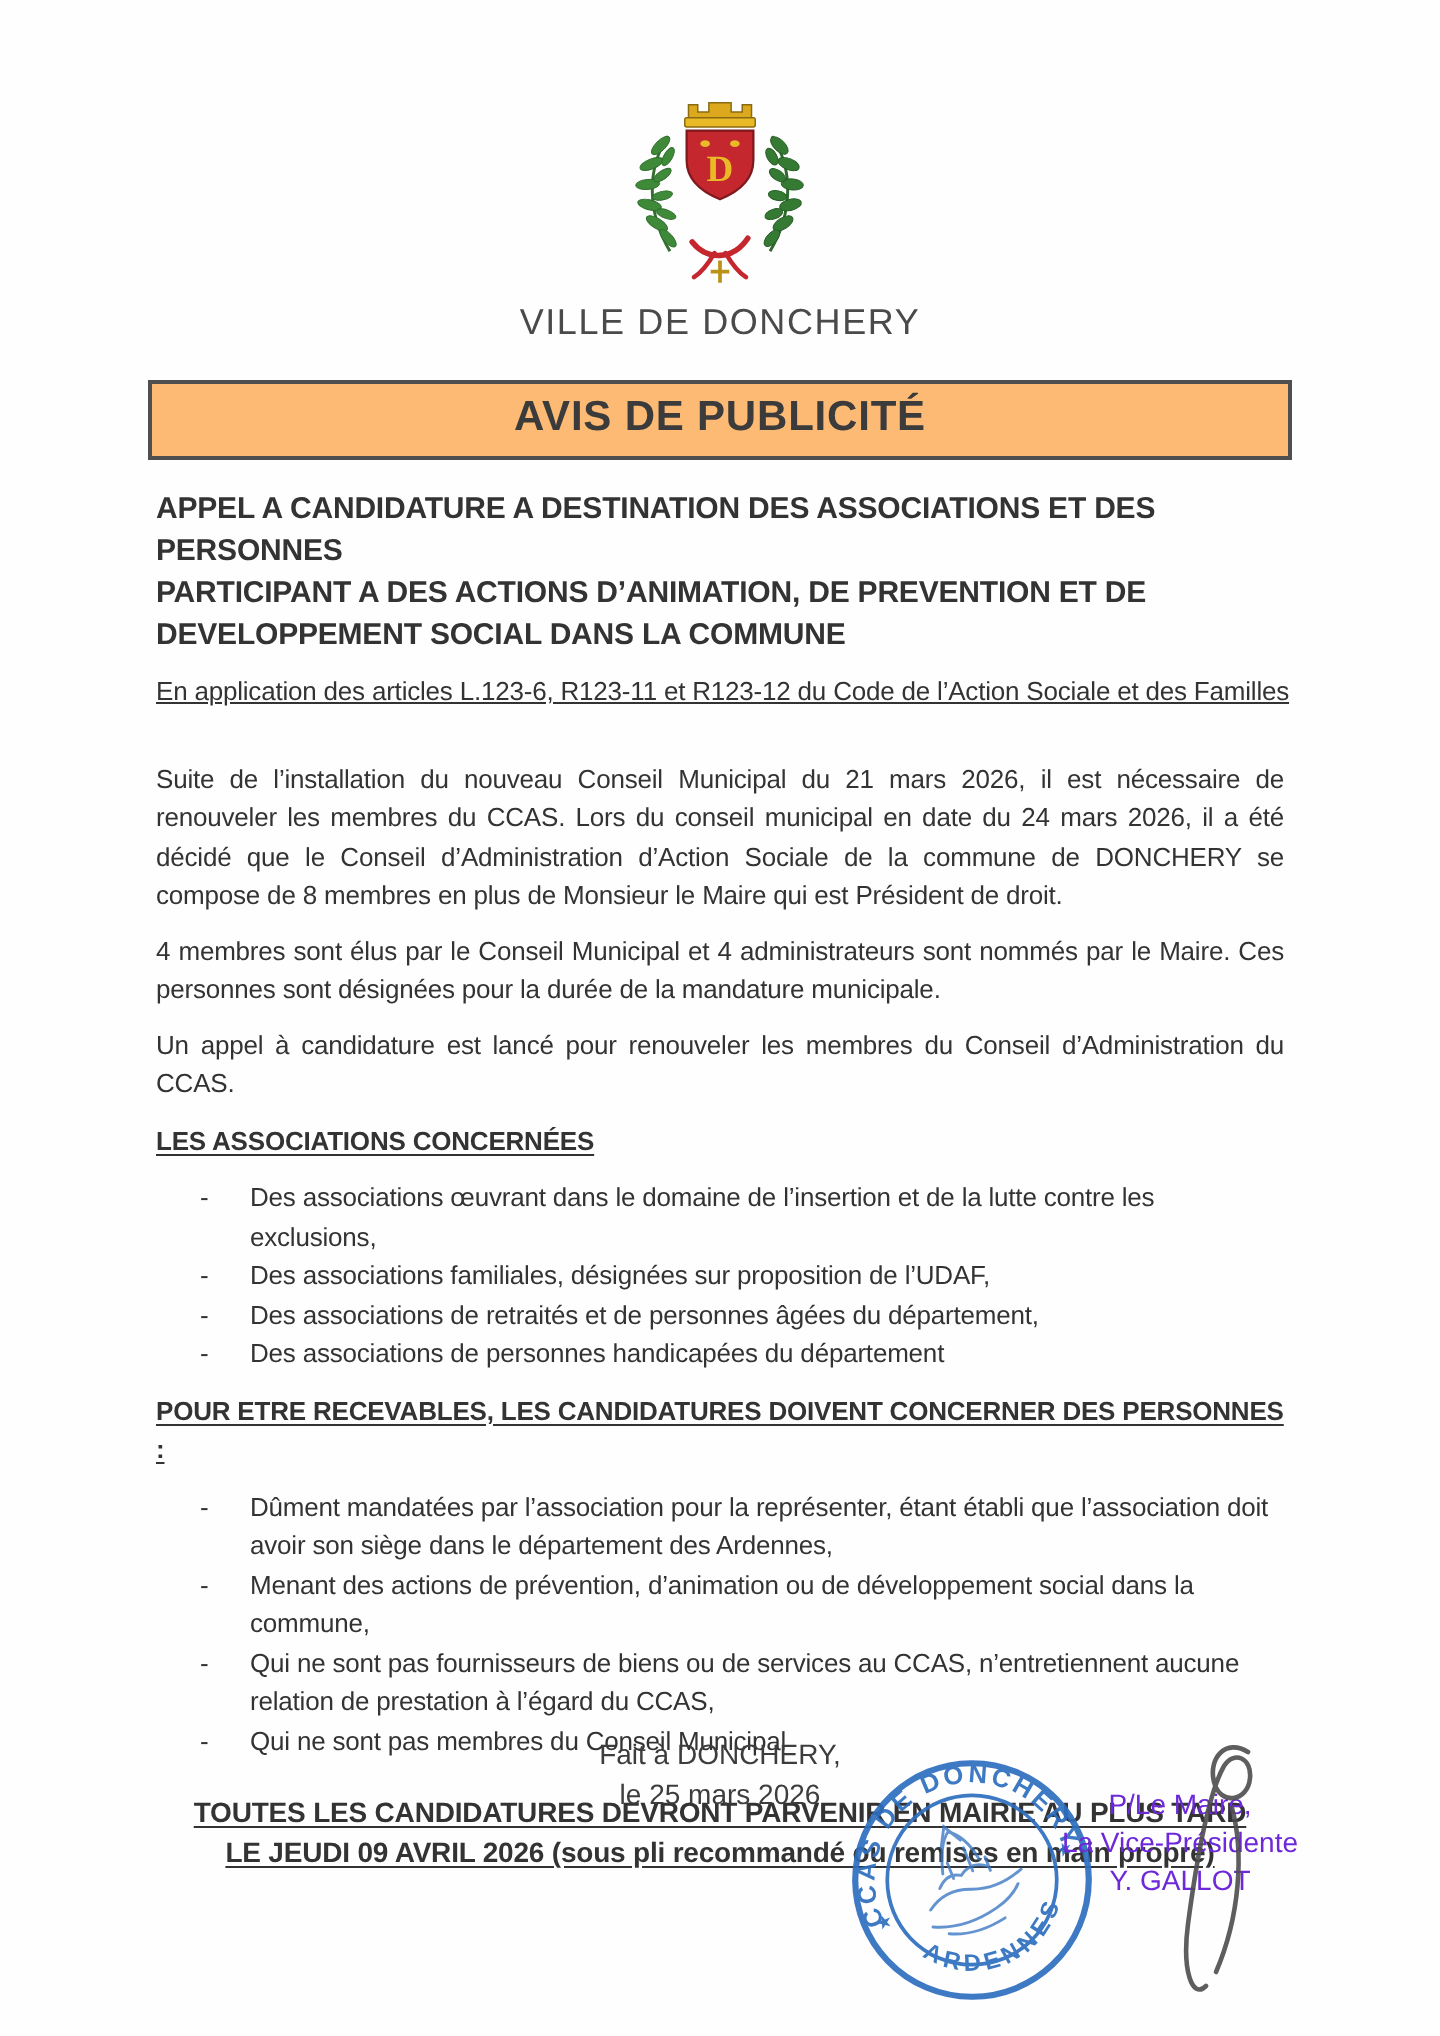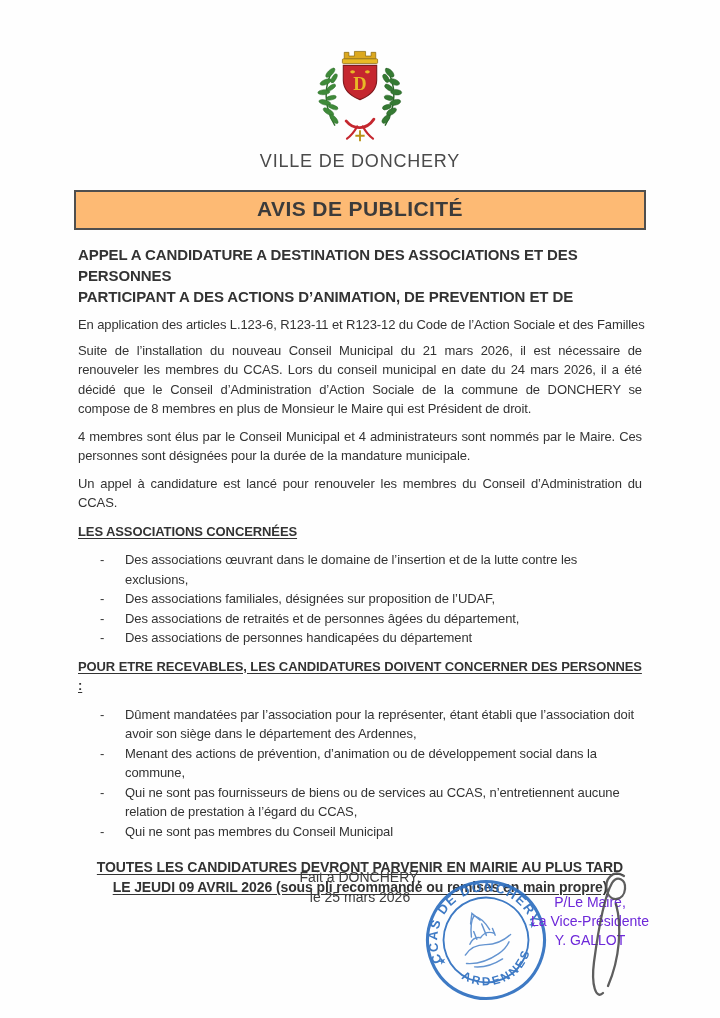--- a/index.html
+++ b/index.html
@@ -23,21 +23,21 @@
     position:absolute; top:190px; left:74px; right:74px;
     border:2px solid #4f4f4f;
     text-align:center; font-size:21px; font-weight:bold;
     letter-spacing:.4px; color:#3b3b3b;
     padding:5px 0 7px 0; background:#fdba74;
   }
 
   
   .content { position:absolute; top:244px; left:78px; width:564px; font-size:13px; line-height:19.5px; letter-spacing:-.1px; }
   .heading { font-weight:bold; text-align:left; font-size:15px; line-height:21px; color:#333; margin-bottom:8px; }
-  .intro { white-space:nowrap; margin-bottom:6px; }
+  .intro { white-space:nowrap; margin-bottom:24px;text-decoration:underline; }
   .para { text-align:justify; margin-bottom:8px; }
   .sec-title { font-weight:bold; text-decoration:underline; text-underline-offset:2px; margin:9px 0 9px 0; }
   .blist { margin-bottom:6px; }
   .bitem { position:relative; padding-left:47px; text-align:left; }
   .bitem::before { content:"-"; position:absolute; left:22px; top:0; }
   .deadline { margin-top:16px; text-align:center; font-weight:bold; font-size:14px; line-height:20px; }
   .deadline div { text-decoration:underline; text-underline-offset:2px; }
 
   
   .place-date { position:absolute; top:867px; left:0; width:720px; text-align:center; font-size:14px; line-height:20px; color:#3d3d3d; }
@@ -104,20 +104,21 @@
 
   <div class="city">VILLE DE DONCHERY</div>
 
   <div class="banner">AVIS DE PUBLICITÉ</div>
 
   <div class="content">
 
     <div class="heading">
       <div>APPEL A CANDIDATURE A DESTINATION DES ASSOCIATIONS ET DES PERSONNES</div>
       <div>PARTICIPANT A DES ACTIONS D’ANIMATION, DE PREVENTION ET DE</div>
+      <div>DEVELOPPEMENT SOCIAL DANS LA COMMUNE</div>
     </div>
 
     <div class="intro">En application des articles L.123-6, R123-11 et R123-12 du Code de l’Action Sociale et des Familles</div>
 
     <div class="para">Suite de l’installation du nouveau Conseil Municipal du 21 mars 2026, il est nécessaire de renouveler les membres du CCAS. Lors du conseil municipal en date du 24 mars 2026, il a été décidé que le Conseil d’Administration d’Action Sociale de la commune de DONCHERY se compose de 8 membres en plus de Monsieur le Maire qui est Président de droit.</div>
 
     <div class="para">4 membres sont élus par le Conseil Municipal et 4 administrateurs sont nommés par le Maire. Ces personnes sont désignées pour la durée de la mandature municipale.</div>
 
     <div class="para">Un appel à candidature est lancé pour renouveler les membres du Conseil d’Administration du CCAS.</div>
 

